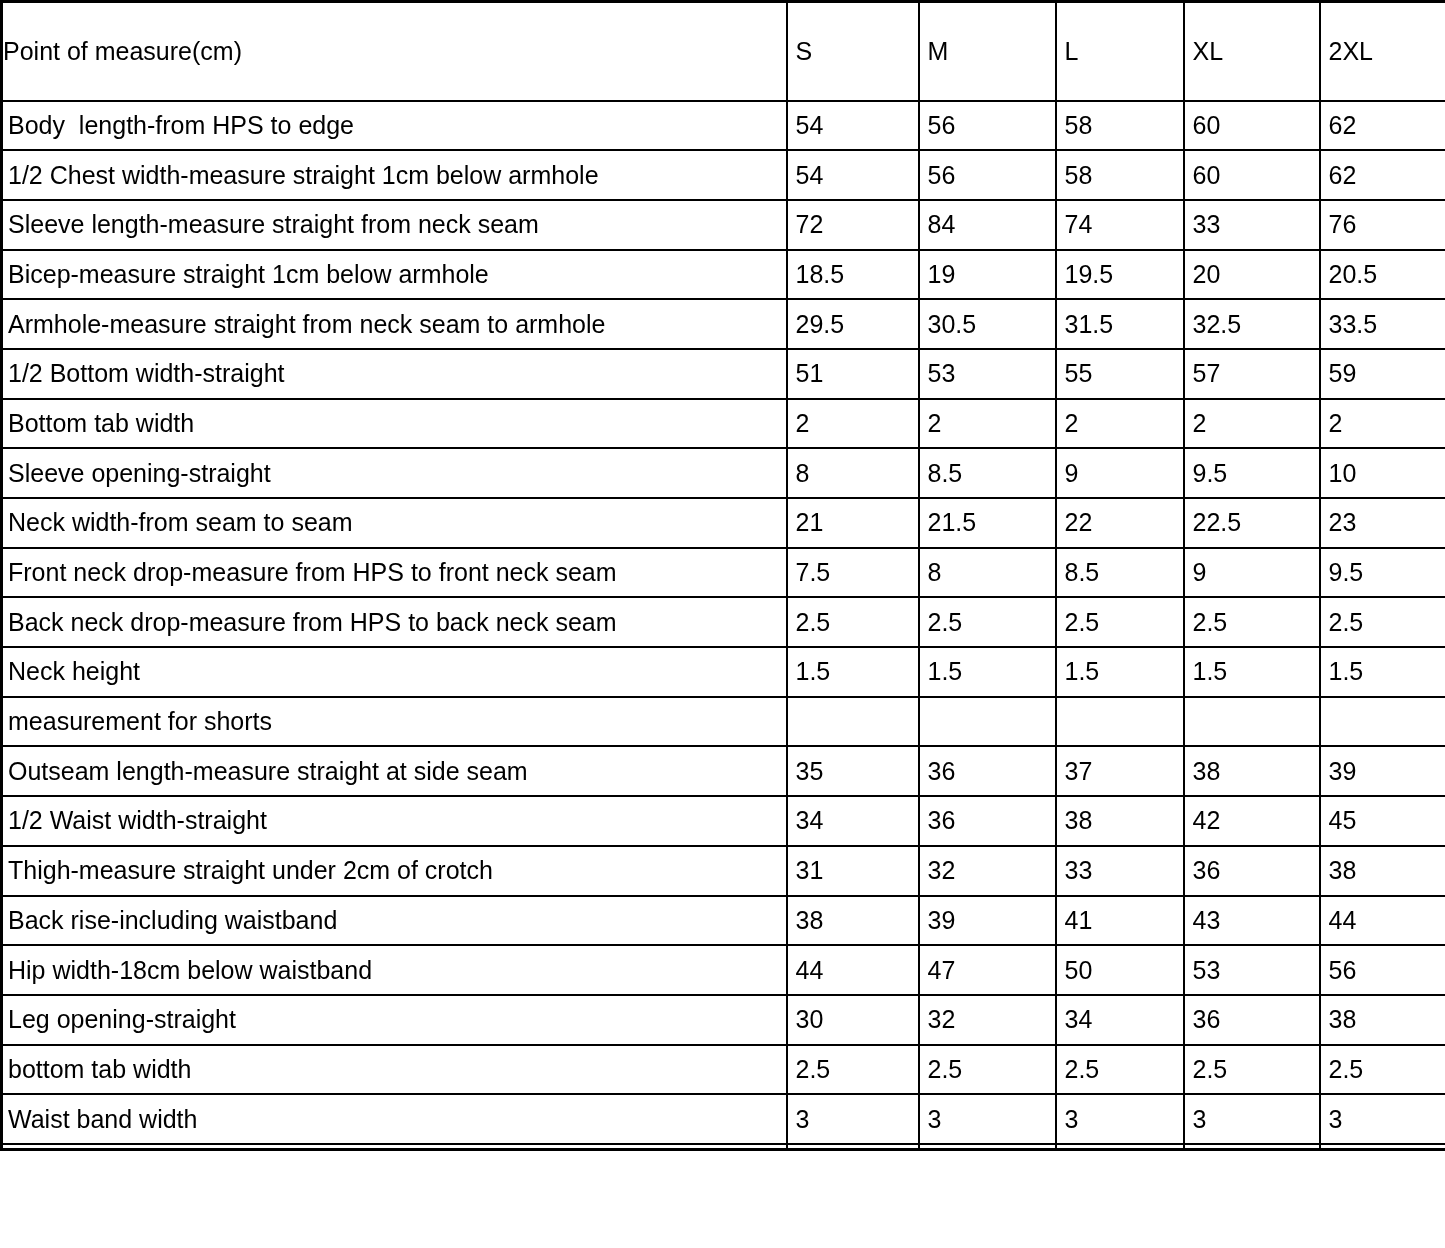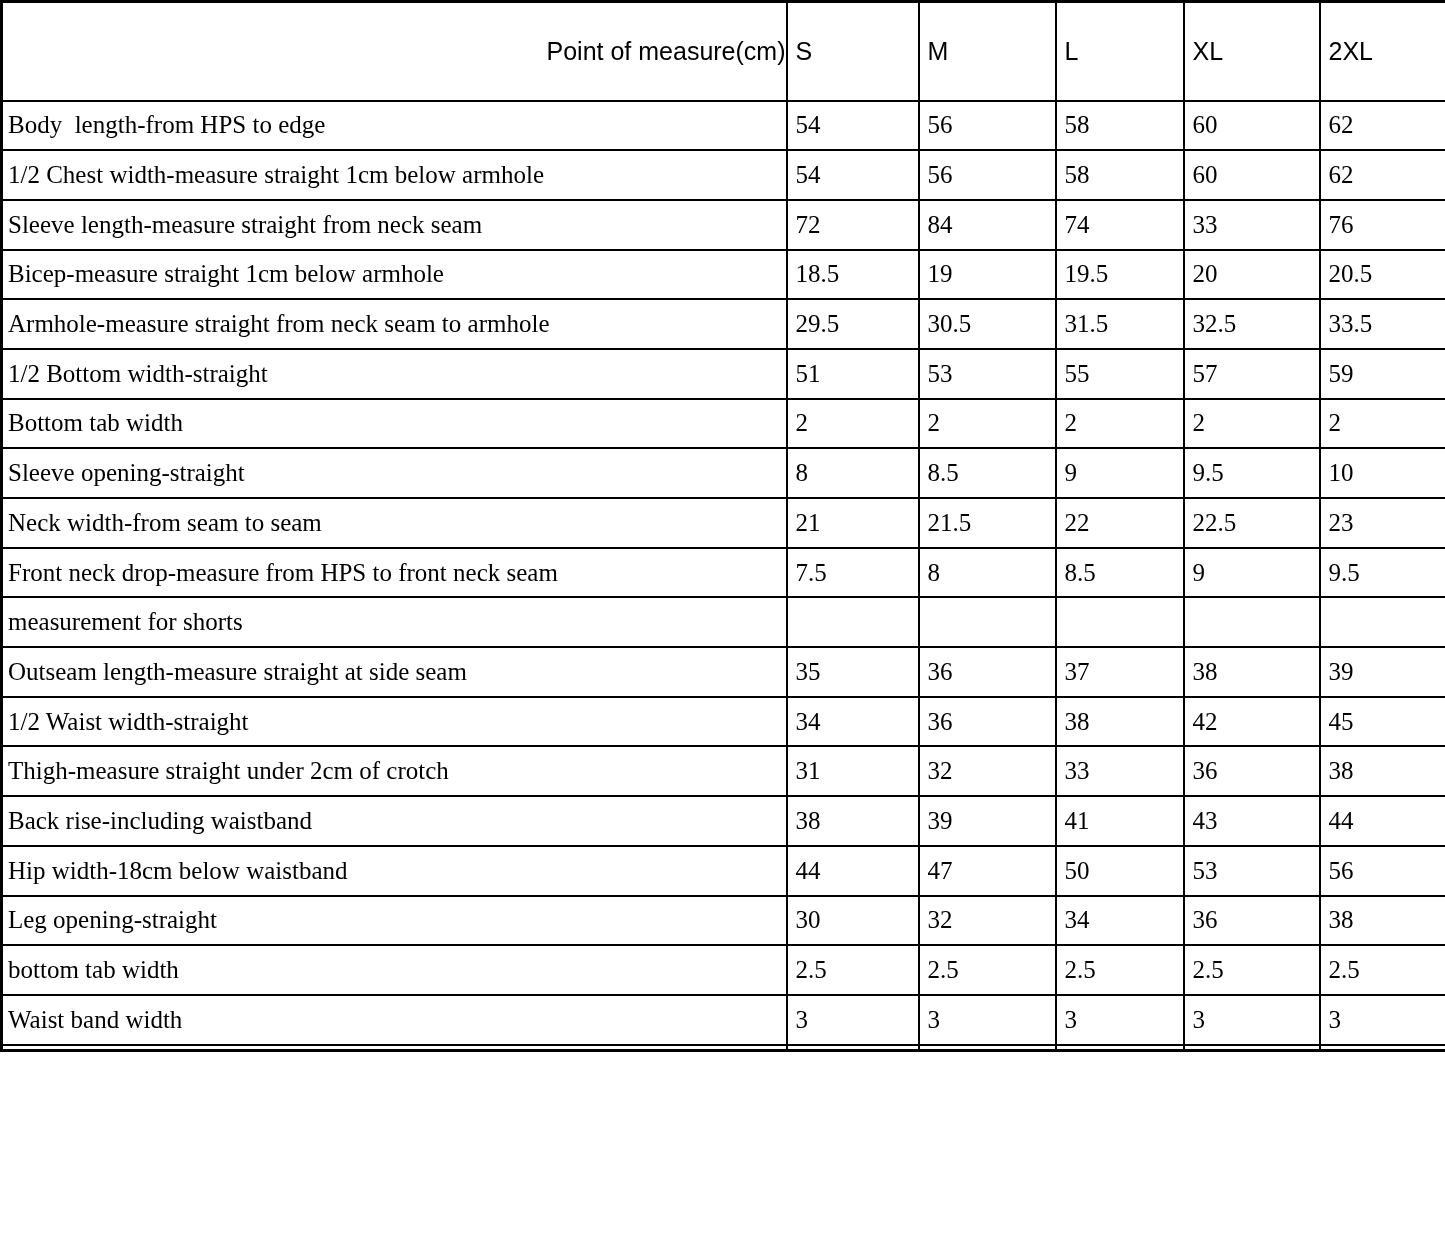--- a/index.html
+++ b/index.html
@@ -23,24 +23,24 @@
   .size-chart th,
   .size-chart td {
     border: 2px solid #000000;
     font-size: 25px;
     font-weight: 400;
     vertical-align: middle;
     overflow: hidden;
     padding: 0;
   }
   .size-chart thead tr { height: 99px; }
-  .size-chart tbody tr { height: 49.7px; font-family: Liberation Serif, serif; }
+  .size-chart tbody tr { height: 49.7px; }
   .size-chart tbody tr.partial-row { height: 6px; }
   th.measure-header {
-    text-align: right;
+    text-align: left;
     white-space: pre-wrap;
   }
   th.size-header {
     text-align: left;
     padding-left: 8px;
   }
   td.label-cell {
     text-align: left;
     padding-left: 5px;
     white-space: pre-wrap;
@@ -148,20 +148,36 @@
       </tr>
       <tr>
         <td class="label-cell">Front neck drop-measure from HPS to front neck seam</td>
         <td class="value-cell">7.5</td>
         <td class="value-cell">8</td>
         <td class="value-cell">8.5</td>
         <td class="value-cell">9</td>
         <td class="value-cell">9.5</td>
       </tr>
       <tr>
+        <td class="label-cell">Back neck drop-measure from HPS to back neck seam</td>
+        <td class="value-cell">2.5</td>
+        <td class="value-cell">2.5</td>
+        <td class="value-cell">2.5</td>
+        <td class="value-cell">2.5</td>
+        <td class="value-cell">2.5</td>
+      </tr>
+      <tr>
+        <td class="label-cell">Neck height</td>
+        <td class="value-cell">1.5</td>
+        <td class="value-cell">1.5</td>
+        <td class="value-cell">1.5</td>
+        <td class="value-cell">1.5</td>
+        <td class="value-cell">1.5</td>
+      </tr>
+      <tr>
         <td class="label-cell">measurement for shorts</td>
         <td class="value-cell"></td>
         <td class="value-cell"></td>
         <td class="value-cell"></td>
         <td class="value-cell"></td>
         <td class="value-cell"></td>
       </tr>
       <tr>
         <td class="label-cell">Outseam length-measure straight at side seam</td>
         <td class="value-cell">35</td>

